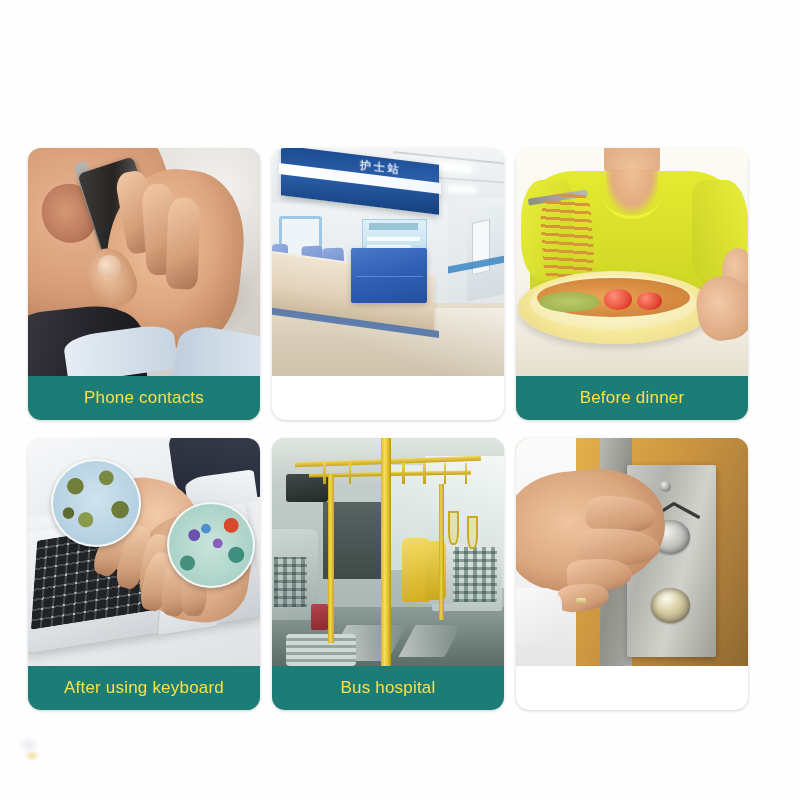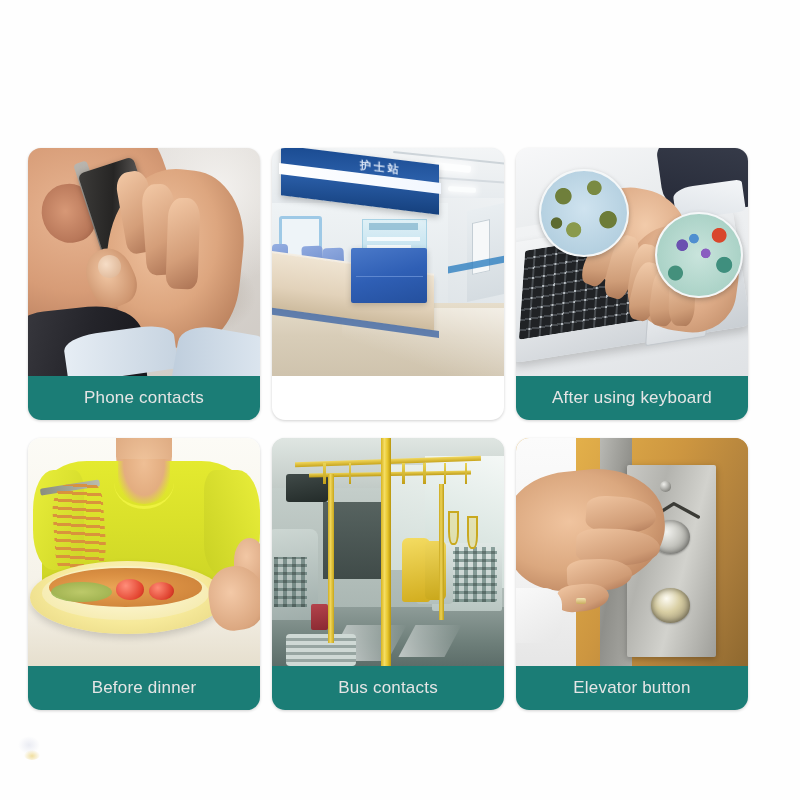--- a/index.html
+++ b/index.html
@@ -65,21 +65,21 @@
     position: absolute;
     top: 0; left: 0; right: 0;
     height: 228px;
     overflow: hidden;
   }
   .caption {
     position: absolute;
     left: 0; right: 0; bottom: 0;
     height: 44px;
     background: #1b7d76;
-    color: #e5e5e5;
+    color: #fde047;
     font-size: 17px;
     display: flex;
     align-items: center;
     justify-content: center;
     letter-spacing: 0.2px;
   }
 
   
   .p-phone { background: linear-gradient(150deg,#e9e6e2 0%,#dcd8d4 40%,#cfcac4 100%); }
   .p-phone .bg-blur {
@@ -732,62 +732,62 @@
         <div class="chair2"></div>
         <div class="counter-top"></div>
         <div class="counter"></div>
         <div class="baseboard"></div>
         <div class="deskblue"></div>
         <div class="deskblue-line"></div>
       </div>
     </div>
 
     <div class="card">
-      <div class="photo p-kb">
-        <div class="laptop-lid"></div>
-        <div class="laptop-base"></div>
-        <div class="keys"></div>
-        <div class="trackpad"></div>
-        <div class="sleeve"></div>
-        <div class="cuffw"></div>
-        <div class="handA"></div>
-        <div class="handB"></div>
-        <div class="fingA fa1"></div>
-        <div class="fingA fa2"></div>
-        <div class="fingA fa3"></div>
-        <div class="fingA fb1"></div>
-        <div class="fingA fb2"></div>
-        <div class="fingA fb3"></div>
-        <div class="germ1"></div>
-        <div class="germ2"></div>
-      </div>
-      <div class="caption">After using keyboard</div>
-    </div>
-
-    <div class="card">
       <div class="photo p-dinner">
         <div class="table"></div>
         <div class="neck"></div>
         <div class="shirt"></div>
         <div class="collar"></div>
         <div class="collar-edge"></div>
         <div class="sleeveL"></div>
         <div class="sleeveR"></div>
         <div class="fork"></div>
         <div class="strand"></div>
         <div class="plate"></div>
         <div class="plate-inner"></div>
         <div class="noodles"></div>
         <div class="greens"></div>
         <div class="tom1"></div>
         <div class="tom2"></div>
         <div class="handR2"></div>
         <div class="handR"></div>
       </div>
       <div class="caption">Before dinner</div>
+    </div>
+
+    <div class="card">
+      <div class="photo p-kb">
+        <div class="laptop-lid"></div>
+        <div class="laptop-base"></div>
+        <div class="keys"></div>
+        <div class="trackpad"></div>
+        <div class="sleeve"></div>
+        <div class="cuffw"></div>
+        <div class="handA"></div>
+        <div class="handB"></div>
+        <div class="fingA fa1"></div>
+        <div class="fingA fa2"></div>
+        <div class="fingA fa3"></div>
+        <div class="fingA fb1"></div>
+        <div class="fingA fb2"></div>
+        <div class="fingA fb3"></div>
+        <div class="germ1"></div>
+        <div class="germ2"></div>
+      </div>
+      <div class="caption">After using keyboard</div>
     </div>
 
     <div class="card">
       <div class="photo p-bus">
         <div class="ceiling"></div>
         <div class="win"></div>
         <div class="win2"></div>
         <div class="floor"></div>
         <div class="sun1"></div>
         <div class="sun2"></div>
@@ -809,21 +809,21 @@
         <div class="hang h3"></div>
         <div class="hang h4"></div>
         <div class="hang h5"></div>
         <div class="hang h6"></div>
         <div class="strap s1"></div>
         <div class="strap s2"></div>
         <div class="pole2"></div>
         <div class="pole3"></div>
         <div class="pole-main"></div>
       </div>
-      <div class="caption">Bus contacts</div>
+      <div class="caption">Bus hospital</div>
     </div>
 
     <div class="card">
       <div class="photo p-elev">
         <div class="goldwall"></div>
         <div class="wallwhite"></div>
         <div class="steelstrip"></div>
         <div class="panel"></div>
         <div class="screw"></div>
         <svg class="arrow" viewBox="0 0 100 40">
@@ -832,20 +832,19 @@
         <div class="btn-up"></div>
         <div class="btn-dn"></div>
         <div class="hand"></div>
         <div class="fing ef1"></div>
         <div class="fing ef2"></div>
         <div class="fing ef3"></div>
         <div class="fing ef4"></div>
         <div class="ring"></div>
         <div class="cuffe"></div>
       </div>
-      <div class="caption">Elevator button</div>
     </div>
 
   </div>
 
   <div class="artifact2"></div>
   <div class="artifact"></div>
 </div>
 
 </body></html>

